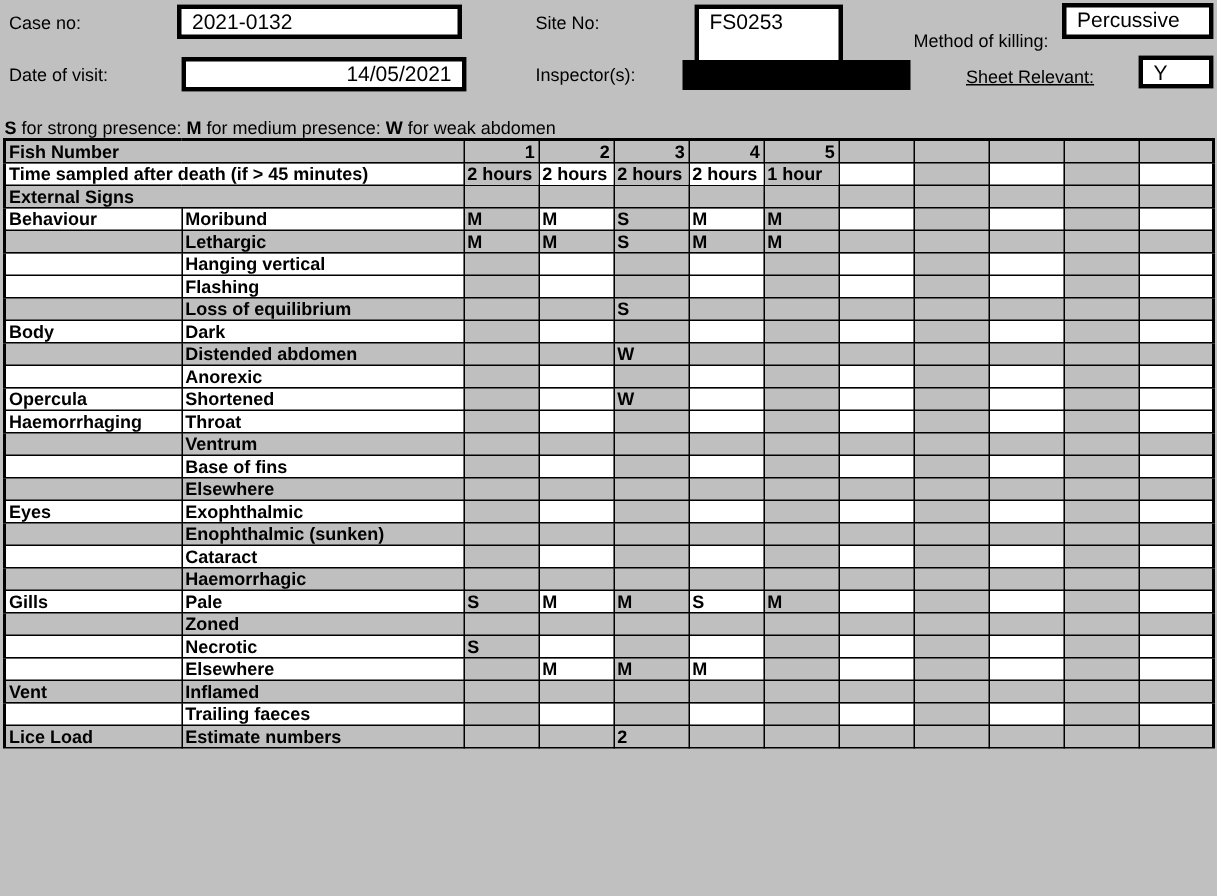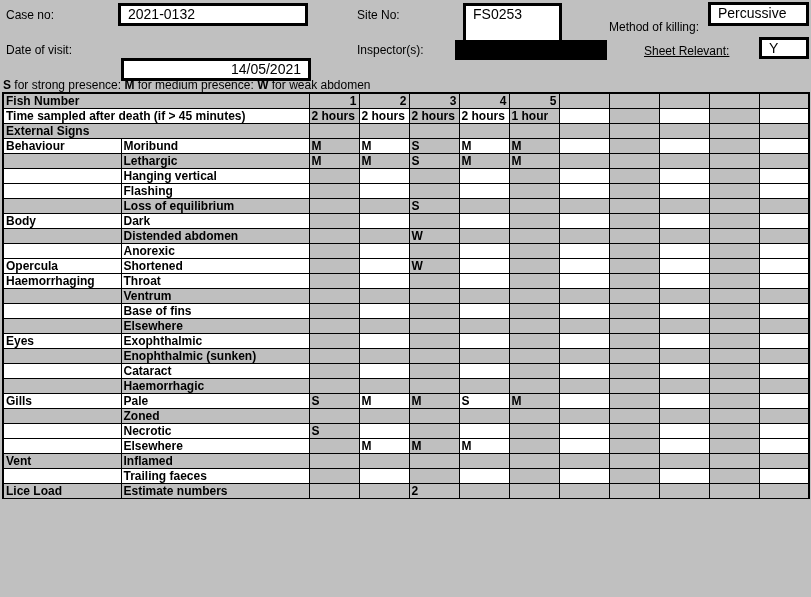--- a/index.html
+++ b/index.html
@@ -68,21 +68,21 @@
     <div class="lbl" style="left:6px;top:8px;">Case no:</div>
     <div class="box" style="left:118px;top:3px;width:190px;height:23px;">2021-0132</div>
 
     <div class="lbl" style="left:357px;top:8px;">Site No:</div>
     <div class="box" style="left:463px;top:3px;width:99px;height:40px;">FS0253</div>
 
     <div class="lbl" style="left:585px;top:20px;margin-left:24px;">Method of killing:</div>
     <div class="box" style="left:708px;top:2px;width:101px;height:24px;">Percussive</div>
 
     <div class="lbl" style="left:6px;top:43px;">Date of visit:</div>
-    <div class="box right" style="left:121px;top:38px;width:190px;height:23px;margin-top:20px;">14/05/2021</div>
+    <div class="box right" style="left:121px;top:38px;width:190px;height:23px;">14/05/2021</div>
 
     <div class="lbl" style="left:357px;top:43px;">Inspector(s):</div>
     <div class="box redact" style="left:455px;top:40px;width:152px;height:20px;"></div>
 
     <div class="lbl" style="left:644px;top:44px;text-decoration:underline;">Sheet Relevant:</div>
     <div class="box" style="left:759px;top:37px;width:50px;height:22px;">Y</div>
 
     <div class="legend">
       <b>S</b><span> for strong presence: </span><b>M</b><span> for medium presence: </span><b>W</b><span> for weak abdomen</span>
     </div>

